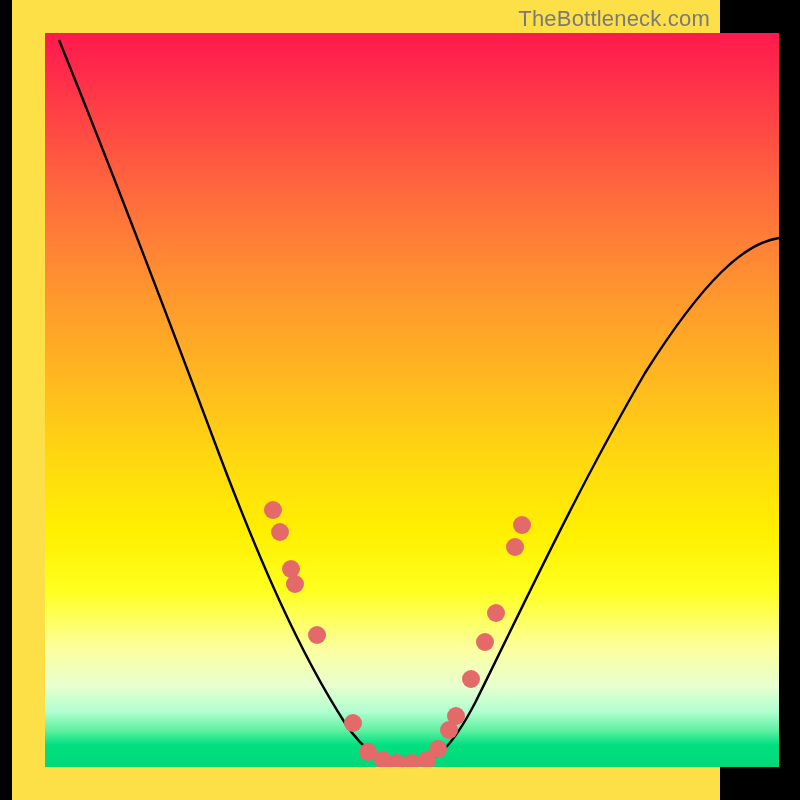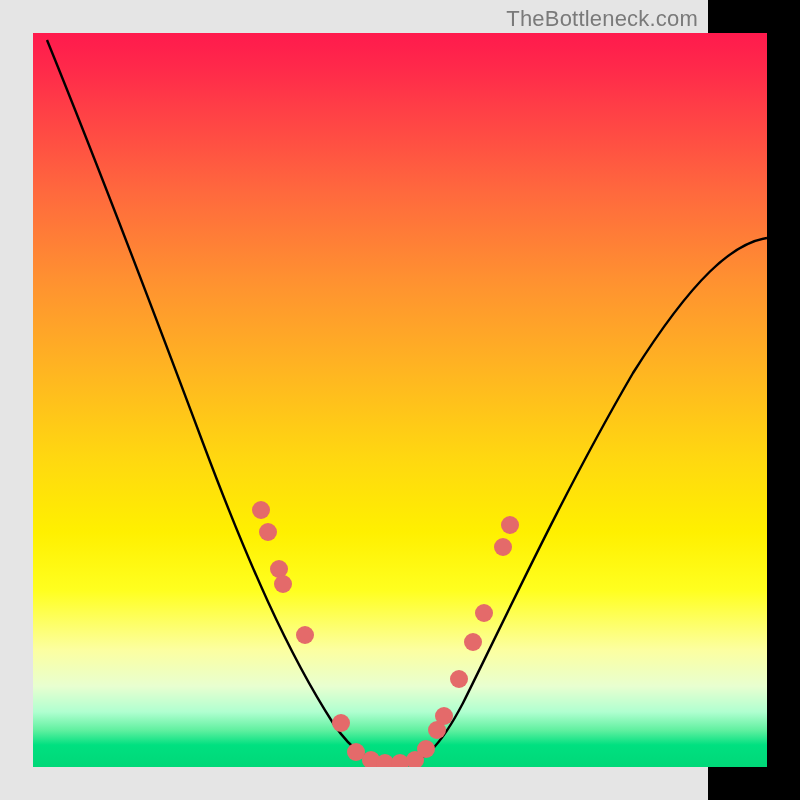--- a/index.html
+++ b/index.html
@@ -6,25 +6,25 @@
     margin: 0;
     padding: 0;
     width: 800px;
     height: 800px;
     background: #000;
     overflow: hidden;
     font-family: Arial, Helvetica, sans-serif;
   }
   .frame {
     position: absolute;
-    left: 0;
+    left: 12px;
     top: 0;
     width: 708px;
     height: 800px;
-    background: #e5e5e5;
+    background: #fde047;
   }
   .plot {
     position: absolute;
     left: 33px;
     top: 33px;
     width: 734px;
     height: 734px;
     overflow: hidden;
   }
   .gradient {

